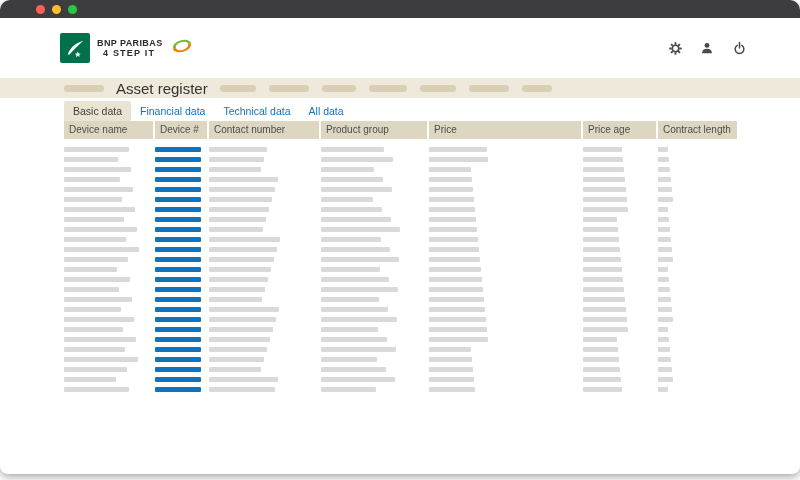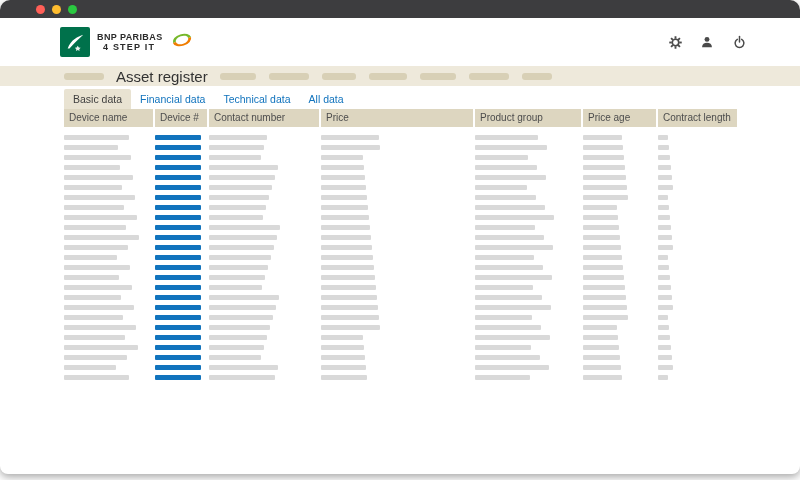--- a/index.html
+++ b/index.html
@@ -9,21 +9,21 @@
            box-shadow:0 3px 9px rgba(0,0,0,.35); background:#fff; overflow:hidden; }
 
   
   .titlebar { height:18px; background:#3d3d3f; display:flex; align-items:center; padding-left:36px; gap:7px; }
   .light { width:9px; height:9px; border-radius:50%; }
   .light.red { background:#ff5f57; }
   .light.yellow { background:#febc2e; }
   .light.green { background:#2ac840; }
 
   
-  .app-header { height:48px; background:#fff; display:flex; align-items:center; justify-content:space-between;
+  .app-header { height:60px; background:#fff; display:flex; align-items:center; justify-content:space-between;
                 padding:0 52px 0 60px; }
   .brand { display:flex; align-items:center; gap:7px; }
   .brand-square { width:30px; height:30px; background:#00714b; border-radius:2px; display:flex; align-items:center; justify-content:center; }
   .brand-text { display:flex; flex-direction:column; line-height:1.15; }
   .brand-line1 { font-size:9px; font-weight:bold; color:#2b2b2b; letter-spacing:.4px; }
   .brand-line2 { font-size:9px; font-weight:bold; color:#2b2b2b; letter-spacing:1.2px; padding-left:6px; }
   .header-actions { display:flex; align-items:center; gap:14px; }
   .icon-btn { width:18px; height:18px; border:none; background:none; cursor:pointer; padding:0; display:flex; align-items:center; justify-content:center; }
 
   
@@ -226,20 +226,50 @@
             <div class="bar" style="width: 67px;"></div>
             <div class="bar" style="width: 64px;"></div>
             <div class="bar" style="width: 61px;"></div>
             <div class="bar" style="width: 58px;"></div>
             <div class="bar" style="width: 55px;"></div>
             <div class="bar" style="width: 52px;"></div>
             <div class="bar" style="width: 69px;"></div>
             <div class="bar" style="width: 66px;"></div>
           </div>
       </div>
+      <div class="tcol c3">
+        <div class="thead">Product group</div>
+        <div class="bars">
+            <div class="bar" style="width: 63px;"></div>
+            <div class="bar" style="width: 72px;"></div>
+            <div class="bar" style="width: 53px;"></div>
+            <div class="bar" style="width: 62px;"></div>
+            <div class="bar" style="width: 71px;"></div>
+            <div class="bar" style="width: 52px;"></div>
+            <div class="bar" style="width: 61px;"></div>
+            <div class="bar" style="width: 70px;"></div>
+            <div class="bar" style="width: 79px;"></div>
+            <div class="bar" style="width: 60px;"></div>
+            <div class="bar" style="width: 69px;"></div>
+            <div class="bar" style="width: 78px;"></div>
+            <div class="bar" style="width: 59px;"></div>
+            <div class="bar" style="width: 68px;"></div>
+            <div class="bar" style="width: 77px;"></div>
+            <div class="bar" style="width: 58px;"></div>
+            <div class="bar" style="width: 67px;"></div>
+            <div class="bar" style="width: 76px;"></div>
+            <div class="bar" style="width: 57px;"></div>
+            <div class="bar" style="width: 66px;"></div>
+            <div class="bar" style="width: 75px;"></div>
+            <div class="bar" style="width: 56px;"></div>
+            <div class="bar" style="width: 65px;"></div>
+            <div class="bar" style="width: 74px;"></div>
+            <div class="bar" style="width: 55px;"></div>
+          </div>
+      </div>
       <div class="tcol c4">
         <div class="thead">Price</div>
         <div class="bars">
             <div class="bar" style="width: 58px;"></div>
             <div class="bar" style="width: 59px;"></div>
             <div class="bar" style="width: 42px;"></div>
             <div class="bar" style="width: 43px;"></div>
             <div class="bar" style="width: 44px;"></div>
             <div class="bar" style="width: 45px;"></div>
             <div class="bar" style="width: 46px;"></div>
@@ -254,50 +284,20 @@
             <div class="bar" style="width: 55px;"></div>
             <div class="bar" style="width: 56px;"></div>
             <div class="bar" style="width: 57px;"></div>
             <div class="bar" style="width: 58px;"></div>
             <div class="bar" style="width: 59px;"></div>
             <div class="bar" style="width: 42px;"></div>
             <div class="bar" style="width: 43px;"></div>
             <div class="bar" style="width: 44px;"></div>
             <div class="bar" style="width: 45px;"></div>
             <div class="bar" style="width: 46px;"></div>
-          </div>
-      </div>
-      <div class="tcol c3">
-        <div class="thead">Product group</div>
-        <div class="bars">
-            <div class="bar" style="width: 63px;"></div>
-            <div class="bar" style="width: 72px;"></div>
-            <div class="bar" style="width: 53px;"></div>
-            <div class="bar" style="width: 62px;"></div>
-            <div class="bar" style="width: 71px;"></div>
-            <div class="bar" style="width: 52px;"></div>
-            <div class="bar" style="width: 61px;"></div>
-            <div class="bar" style="width: 70px;"></div>
-            <div class="bar" style="width: 79px;"></div>
-            <div class="bar" style="width: 60px;"></div>
-            <div class="bar" style="width: 69px;"></div>
-            <div class="bar" style="width: 78px;"></div>
-            <div class="bar" style="width: 59px;"></div>
-            <div class="bar" style="width: 68px;"></div>
-            <div class="bar" style="width: 77px;"></div>
-            <div class="bar" style="width: 58px;"></div>
-            <div class="bar" style="width: 67px;"></div>
-            <div class="bar" style="width: 76px;"></div>
-            <div class="bar" style="width: 57px;"></div>
-            <div class="bar" style="width: 66px;"></div>
-            <div class="bar" style="width: 75px;"></div>
-            <div class="bar" style="width: 56px;"></div>
-            <div class="bar" style="width: 65px;"></div>
-            <div class="bar" style="width: 74px;"></div>
-            <div class="bar" style="width: 55px;"></div>
           </div>
       </div>
       <div class="tcol c5">
         <div class="thead">Price age</div>
         <div class="bars">
             <div class="bar" style="width: 39px;"></div>
             <div class="bar" style="width: 40px;"></div>
             <div class="bar" style="width: 41px;"></div>
             <div class="bar" style="width: 42px;"></div>
             <div class="bar" style="width: 43px;"></div>

